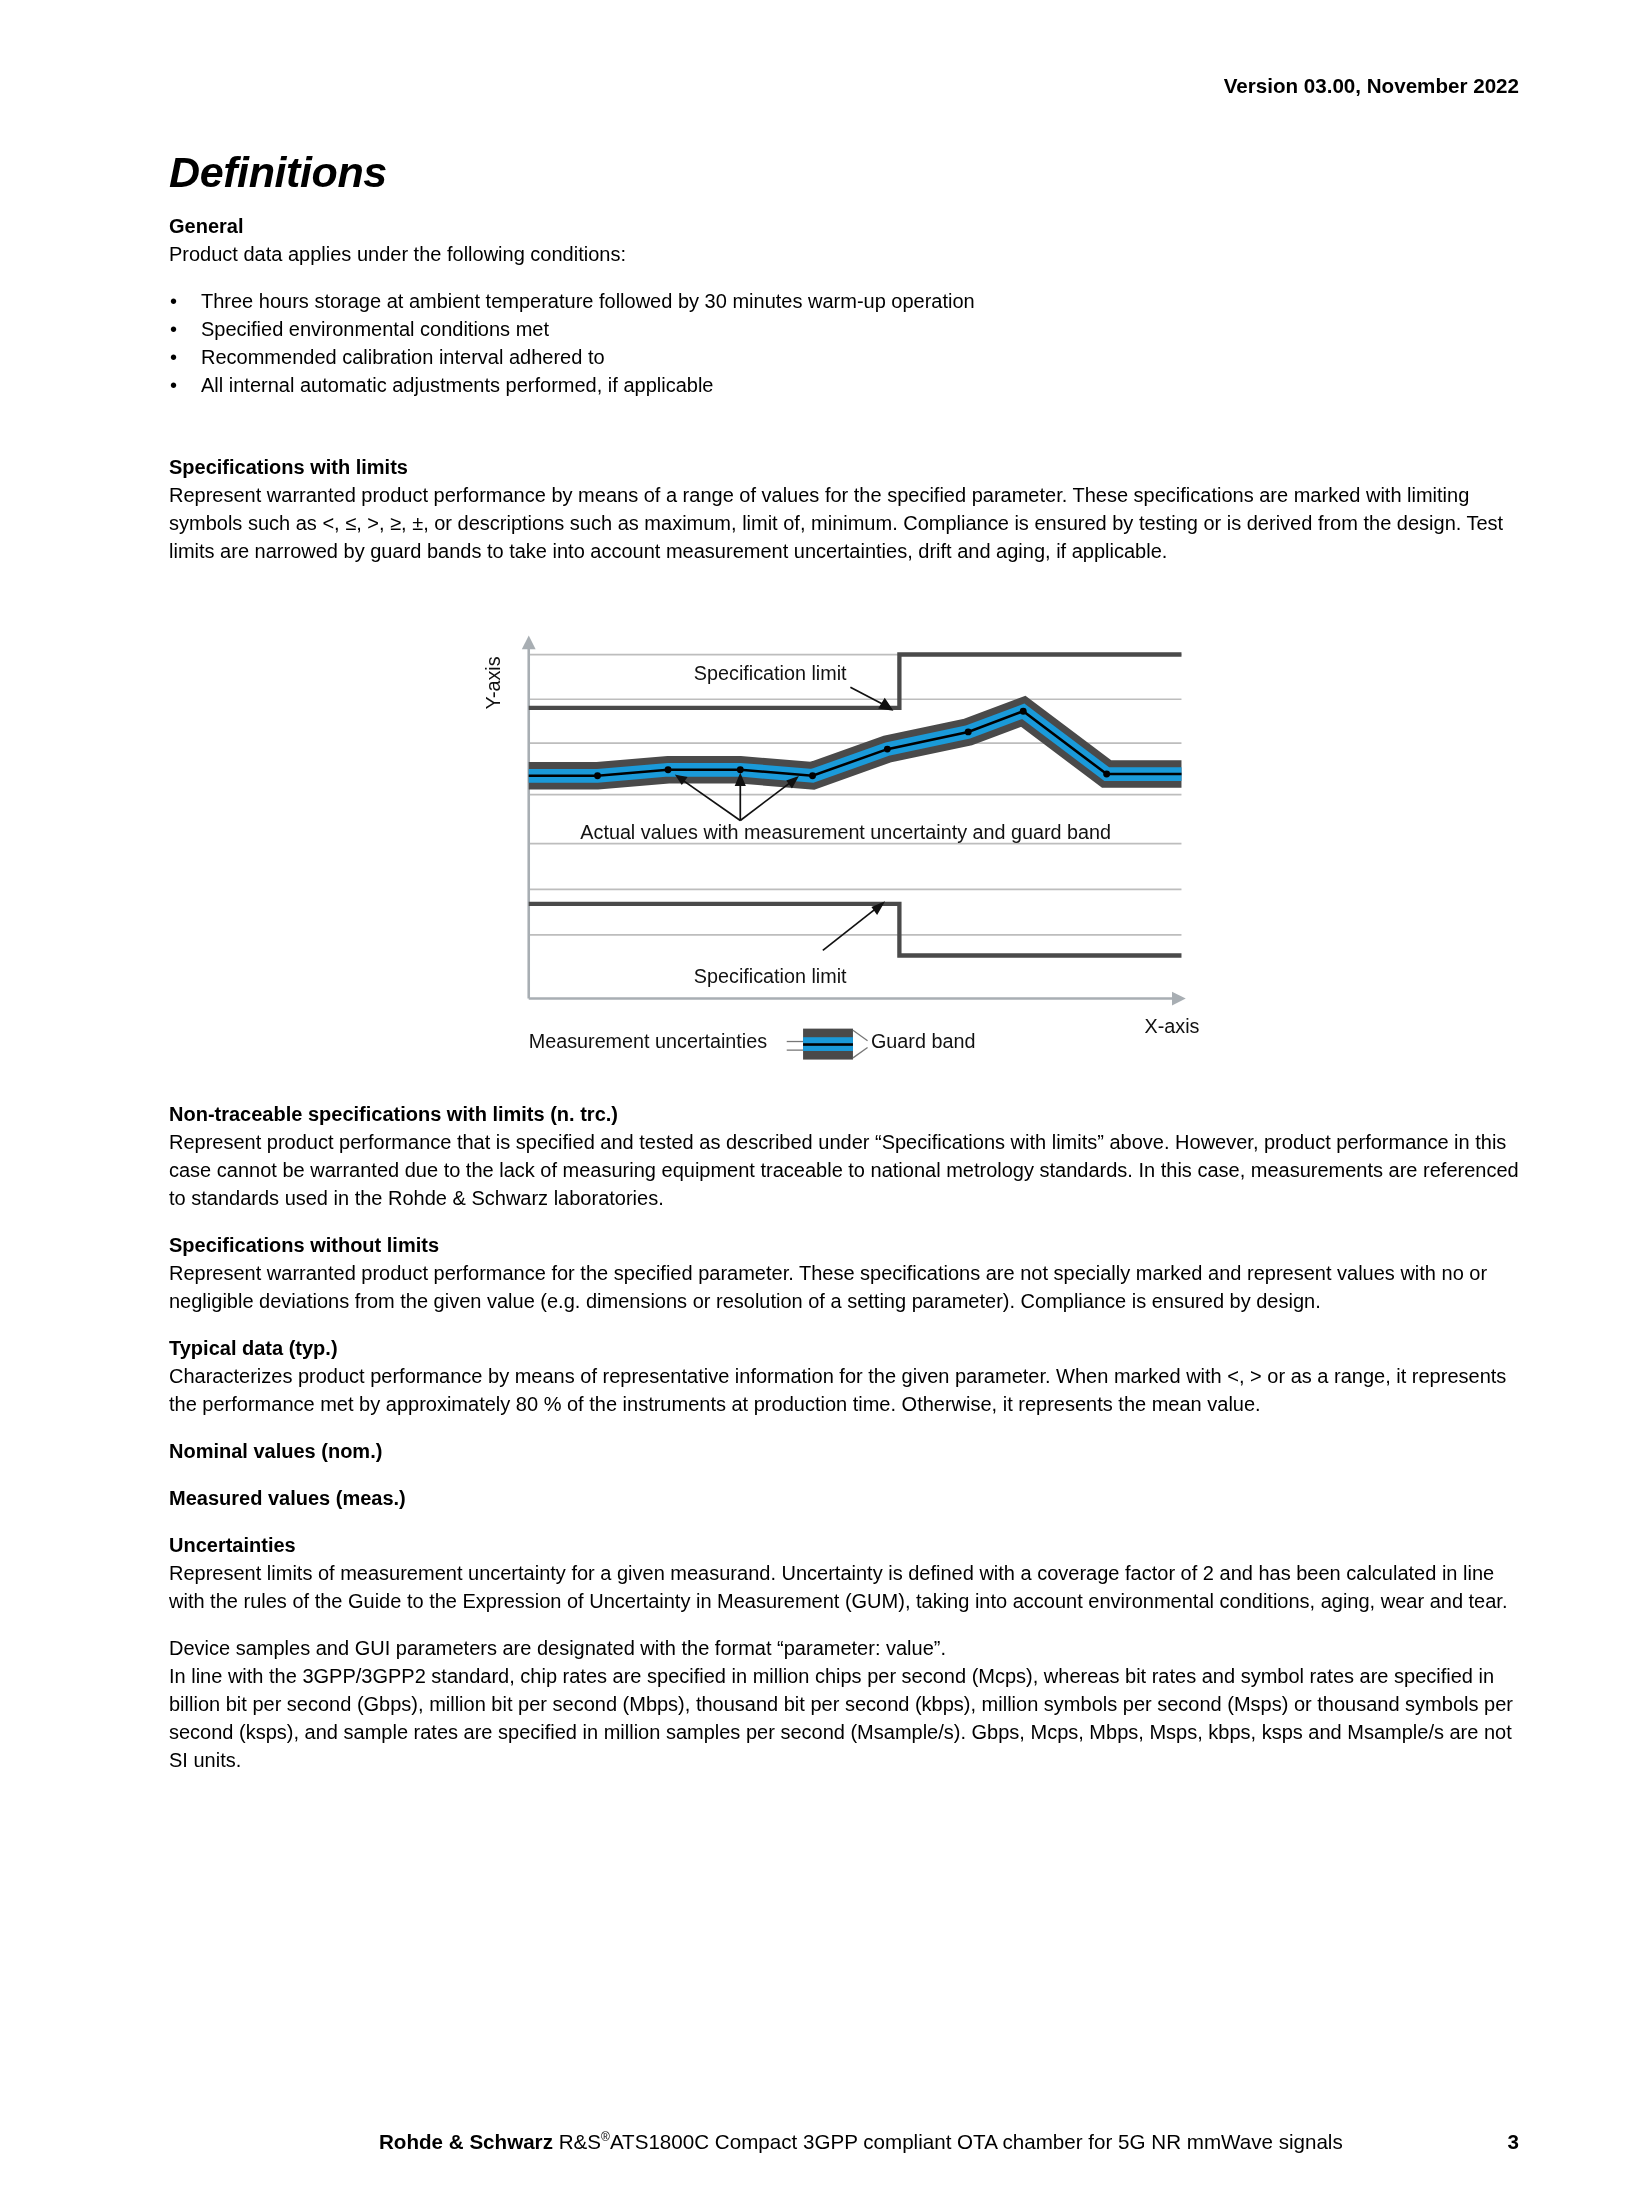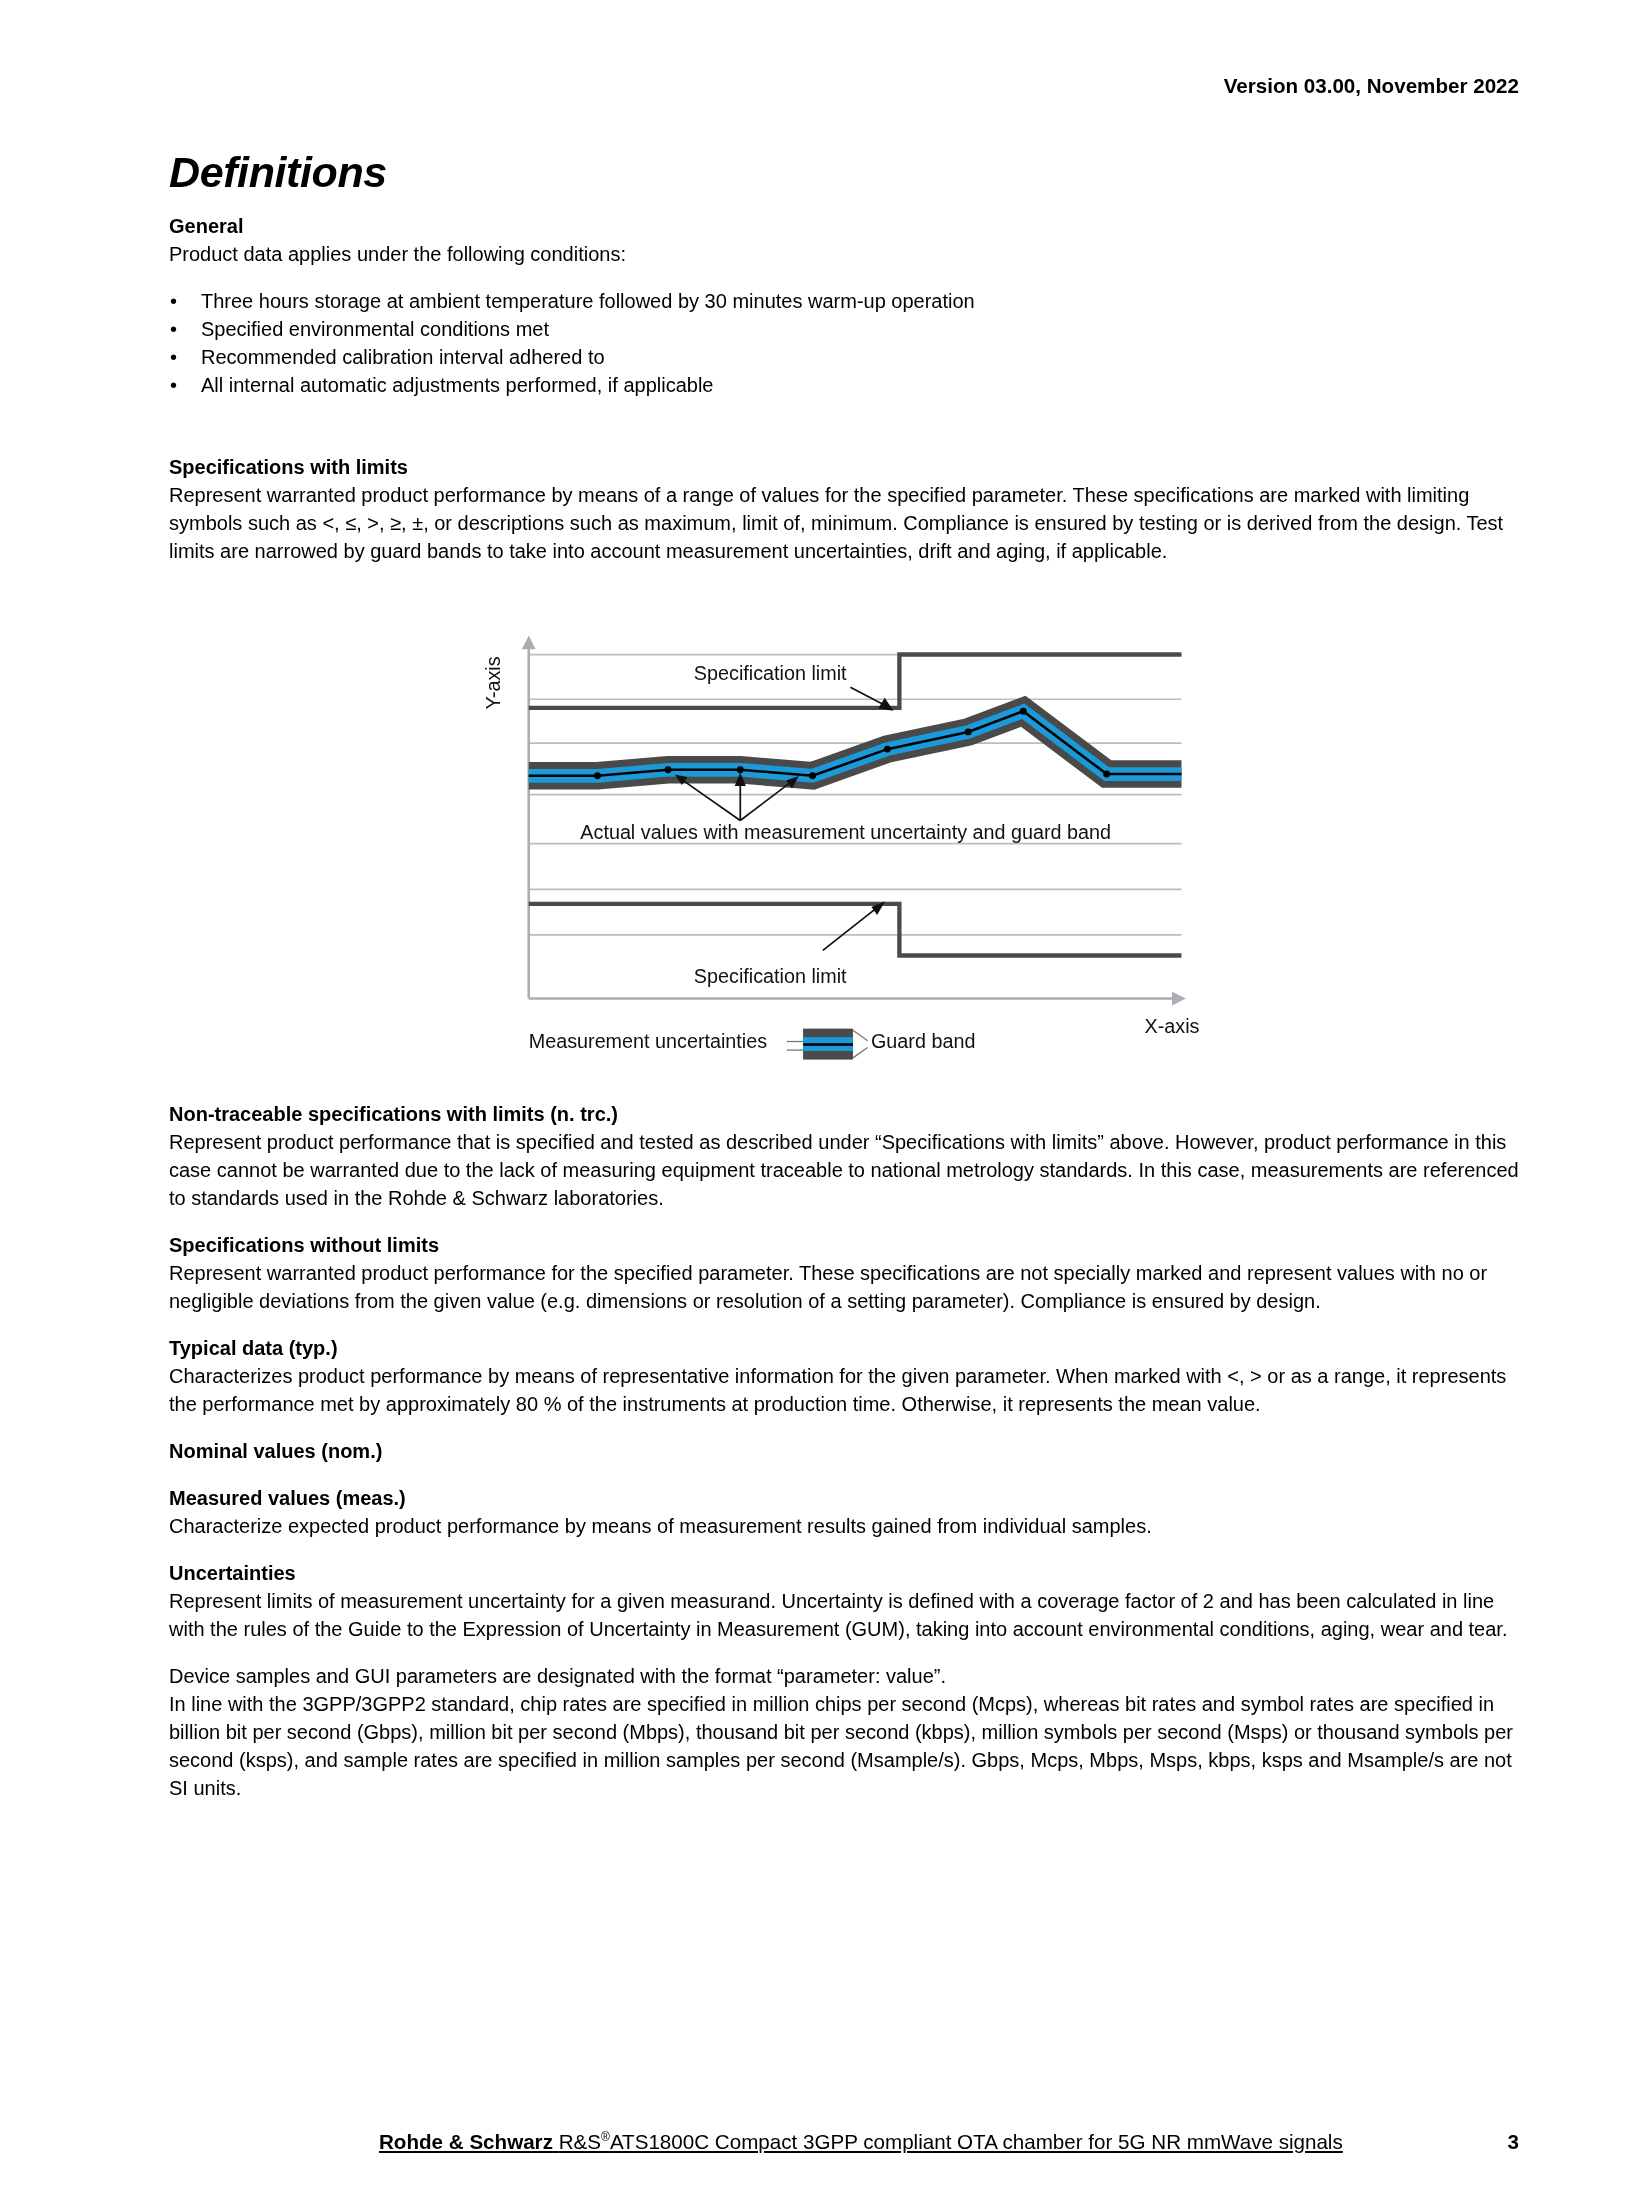--- a/index.html
+++ b/index.html
@@ -11,21 +11,21 @@
   .content h3 { font-size: 20px; font-weight: bold; margin: 0; line-height: 28px; }
   .content p { margin: 0; }
   .sec { margin-bottom: 19px; }
   ul.bullets { margin: 19px 0 0 0; padding: 0 0 0 32px; list-style: none; }
   ul.bullets li { position: relative; line-height: 28px; }
   ul.bullets li::before { content: "\2022"; position: absolute; left: -31px; top: 0; font-size: 20px; }
   .spacer-gen { height: 54px; }
   .diagram-wrap { position: relative; height: 516px; margin-top: 0; }
   .diagram-wrap svg { position: absolute; left: 0; top: 0; }
   .dtext { font-family: "Liberation Sans", sans-serif; font-size: 23px; fill: #111; }
-  .footer { position: absolute; left: 379px; top: 2130px; font-size: 20.6px; white-space: nowrap; text-decoration: underline; }
+  .footer { position: absolute; left: 379px; top: 2130px; font-size: 20.6px; white-space: nowrap; }
   .footer b { font-weight: bold; }
   .footer sup { font-size: 12px; }
   .page-num { position: absolute; right: 133px; top: 2130px; font-size: 20.6px; font-weight: bold; }
 </style>
 </head>
 <body>
 
 <div class="version">Version 03.00, November 2022</div>
 
 <h1 class="page-title">Definitions</h1>
@@ -137,21 +137,20 @@
     <h3>Typical data (typ.)</h3>
     <p>Characterizes product performance by means of representative information for the given parameter. When marked with &lt;, &gt; or as a range, it represents the performance met by approximately 80 % of the instruments at production time. Otherwise, it represents the mean value.</p>
   </div>
 
   <div class="sec">
     <h3>Nominal values (nom.)</h3>
   </div>
 
   <div class="sec">
     <h3>Measured values (meas.)</h3>
-    <p>Characterize expected product performance by means of measurement results gained from individual samples.</p>
   </div>
 
   <div class="sec">
     <h3>Uncertainties</h3>
     <p>Represent limits of measurement uncertainty for a given measurand. Uncertainty is defined with a coverage factor of 2 and has been calculated in line with the rules of the Guide to the Expression of Uncertainty in Measurement (GUM), taking into account environmental conditions, aging, wear and tear.</p>
   </div>
 
   <p class="sec">Device samples and GUI parameters are designated with the format “parameter: value”.</p>
   <p class="sec">In line with the 3GPP/3GPP2 standard, chip rates are specified in million chips per second (Mcps), whereas bit rates and symbol rates are specified in billion bit per second (Gbps), million bit per second (Mbps), thousand bit per second (kbps), million symbols per second (Msps) or thousand symbols per second (ksps), and sample rates are specified in million samples per second (Msample/s). Gbps, Mcps, Mbps, Msps, kbps, ksps and Msample/s are not SI units.</p>
 </div>

